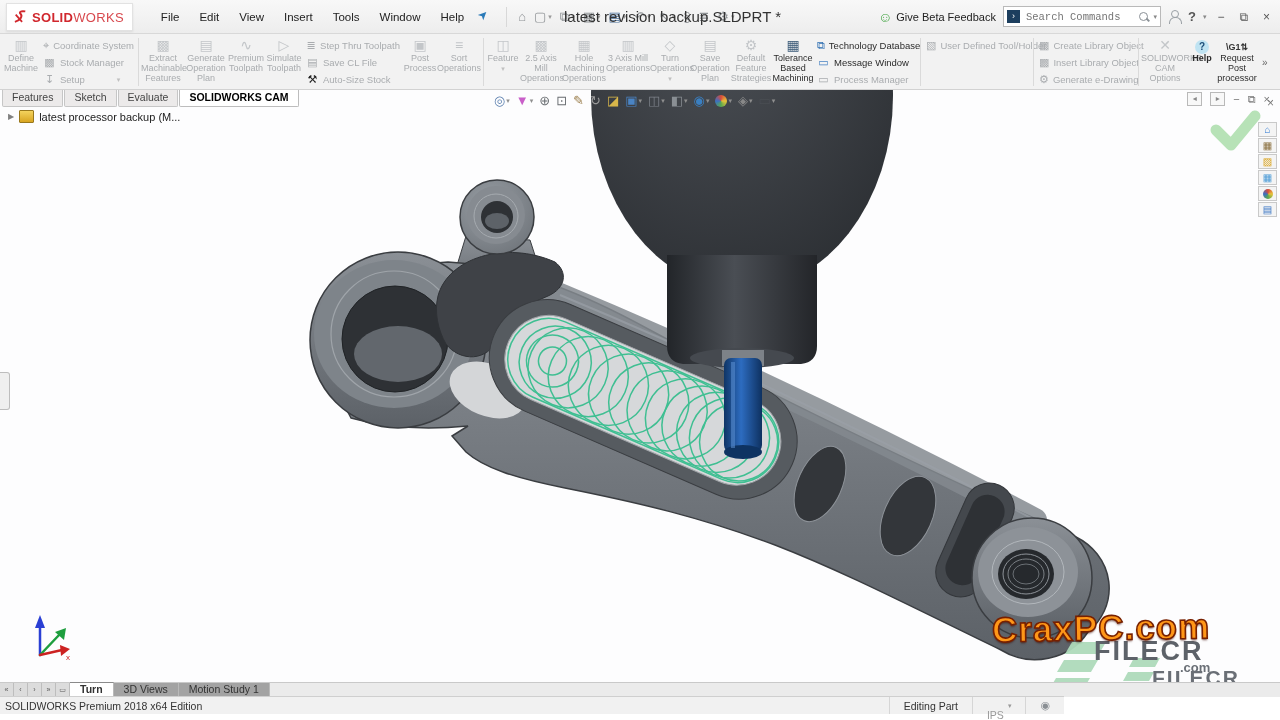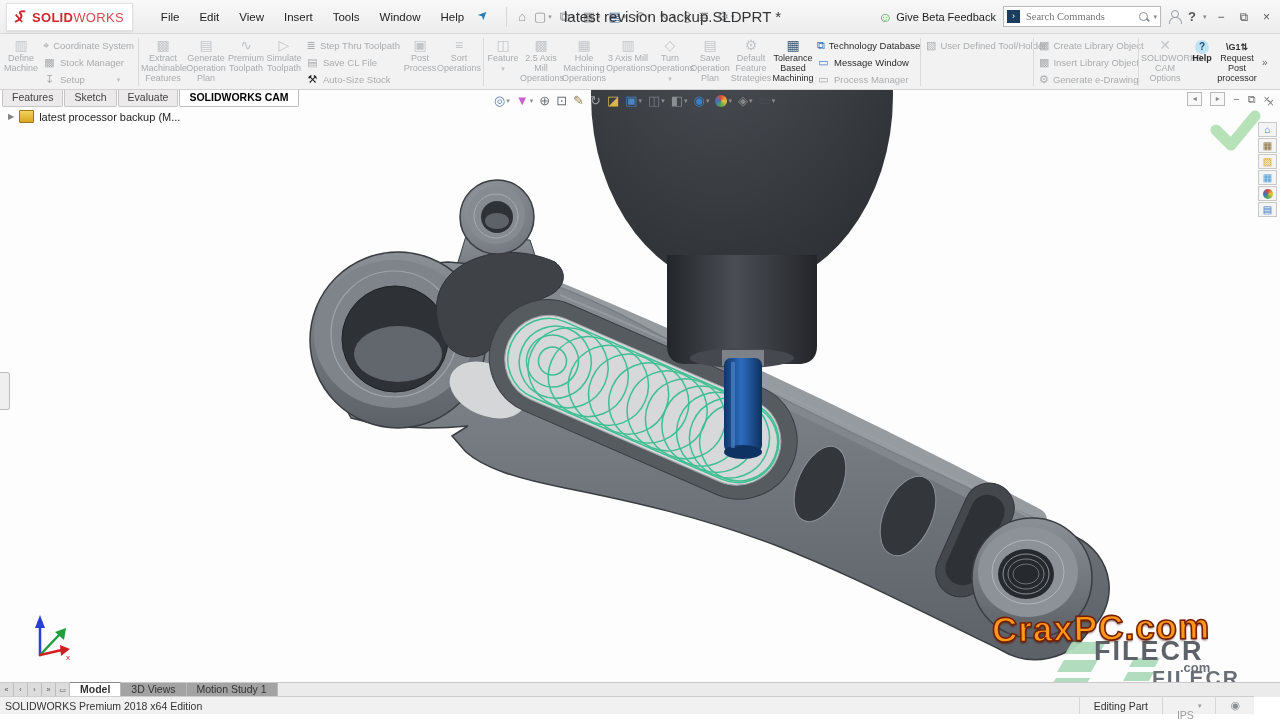--- a/index.html
+++ b/index.html
@@ -21,21 +21,21 @@
   .qt{display:flex;align-items:center;color:#8f9396;font-size:13px;padding:2px 3px;}
   .qt .caret{font-size:7px;color:#9a9a9a;margin-left:2px;}
   .doc-title{position:absolute;left:50%;top:0;transform:translateX(-35%);line-height:33px;
     font-size:15px;color:#333;}
   .tb-right{position:absolute;right:6px;top:0;height:33px;display:flex;align-items:center;gap:7px;}
   .feedback{display:flex;align-items:center;gap:4px;font-size:11px;color:#222;}
   .smiley{color:#3aa13a;font-size:14px;}
   .searchbox{display:flex;align-items:center;background:#fff;border:1px solid #b9b9b9;height:19px;width:150px;padding:0 3px;}
   .sw-chip{width:13px;height:13px;background:#1c3e5e;color:#fff;font-size:9px;line-height:13px;text-align:center;margin-right:4px;}
   .searchbox input{border:none;outline:none;flex:1;font-size:10.5px;color:#888;min-width:0;
-    font-family:Liberation Serif, serif;background:transparent;}
+    font-family:Liberation Mono, monospace;background:transparent;}
   .mag{position:relative;width:12px;height:12px;}
   .mag::before{content:"";position:absolute;left:1px;top:1px;width:7px;height:7px;border:1.5px solid #8b9197;border-radius:50%;}
   .mag::after{content:"";position:absolute;left:8px;top:8px;width:4px;height:1.5px;background:#8b9197;transform:rotate(45deg);}
   .person{position:relative;width:13px;height:13px;}
   .person::before{content:"";position:absolute;left:3.5px;top:0;width:6px;height:6px;border:1.2px solid #9aa0a5;border-radius:50%;}
   .person::after{content:"";position:absolute;left:1px;top:7px;width:11px;height:6px;border:1.2px solid #9aa0a5;border-bottom:none;border-radius:6px 6px 0 0;}
   .help-q{font-size:13px;color:#555;font-weight:bold;}
   .winbtn{font-size:12px;color:#555;padding:0 4px;}
   
   .ribbon{position:absolute;top:33px;left:0;width:1280px;height:57px;background:#f2f2f2;
@@ -97,21 +97,21 @@
   .wm-com2{position:absolute;top:685px;left:1204px;z-index:19;font-size:11px;font-weight:bold;color:#757a80;}
   
   .bottombar{position:absolute;top:682px;left:0;width:1280px;height:14px;background:#ebebeb;
     border-top:1px solid #c9c9c9;display:flex;align-items:stretch;z-index:30;}
   .navbtns{display:flex;}
   .nb{width:13px;background:#dcdcdc;border-right:1px solid #bdbdbd;font-size:7px;color:#555;
       text-align:center;line-height:13px;}
   .btab{font-size:10.5px;line-height:13px;padding:0 10px;background:#a3a3a3;color:#333;border-right:1px solid #b9b9b9;}
   .btab.active{background:#fff;font-weight:bold;border-top:1px solid #8a8a8a;margin-top:-1px;}
   
-  .statusbar{position:absolute;top:696px;left:0;width:1254px;height:17px;background:#f1f1f1;
+  .statusbar{position:absolute;top:696px;left:0;width:1064px;height:17px;background:#f1f1f1;
     border-top:1px solid #cfcfcf;display:flex;align-items:center;font-size:10.5px;color:#333;z-index:30;text-align:right;}
   .sb-left{margin-left:5px;}
   .sb-right{margin-left:auto;display:flex;align-items:center;height:100%;}
   .sb-cell{padding:0 14px;border-left:1px solid #d6d6d6;height:100%;display:flex;align-items:center;gap:4px;}
   .sb-units{color:#9a9a9a;margin-top:19px;}
   .sb-caret{font-size:7px;color:#9a9a9a;}
   .sb-icon{color:#8a8f94;font-size:11px;}
 </style>
 </head>
 <body>
@@ -547,21 +547,21 @@
   </div>
 
   <div class="bottombar">
     <div class="navbtns">
       <span class="nb">«</span>
       <span class="nb">‹</span>
       <span class="nb">›</span>
       <span class="nb">»</span>
       <span class="nb">▭</span>
     </div>
-    <span class="btab active">Model</span>
+    <span class="btab active">Turn</span>
     <span class="btab">3D Views</span>
     <span class="btab">Motion Study 1</span>
   </div>
 
   <div class="statusbar">
     <span class="sb-left">SOLIDWORKS Premium 2018 x64 Edition</span>
     <div class="sb-right">
       <span class="sb-cell">
         <span>Editing Part</span>
       </span>

